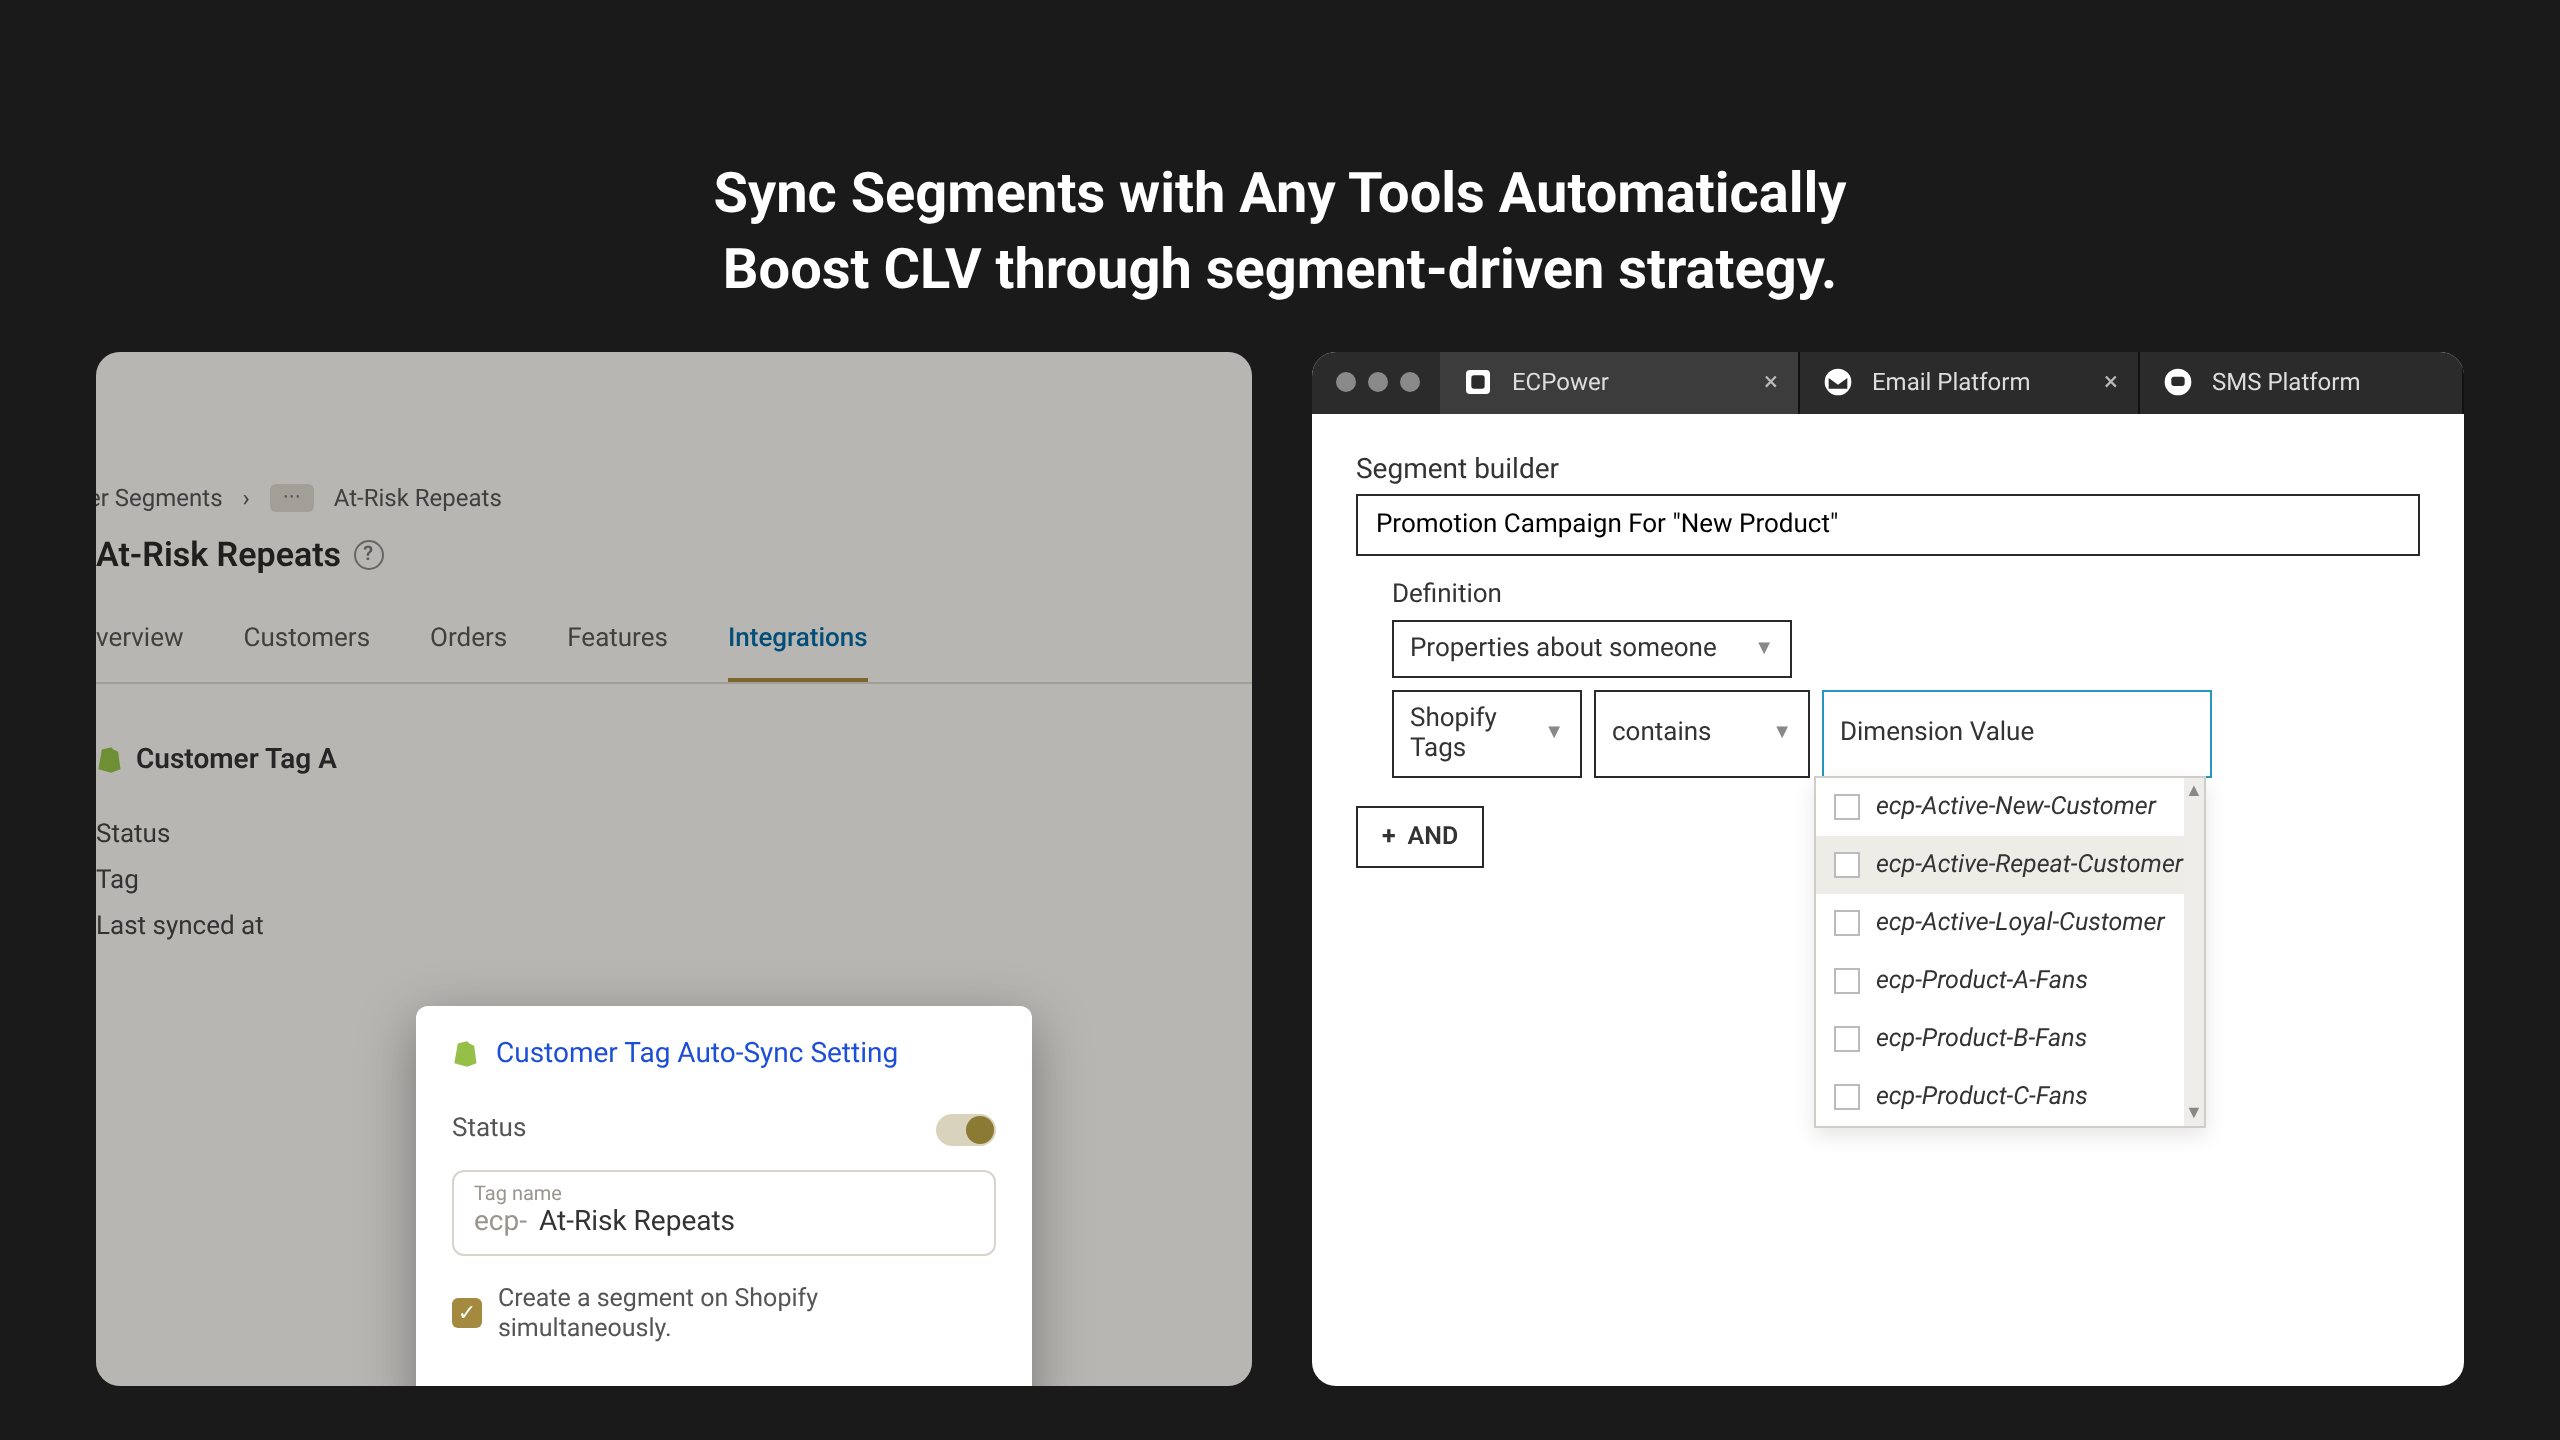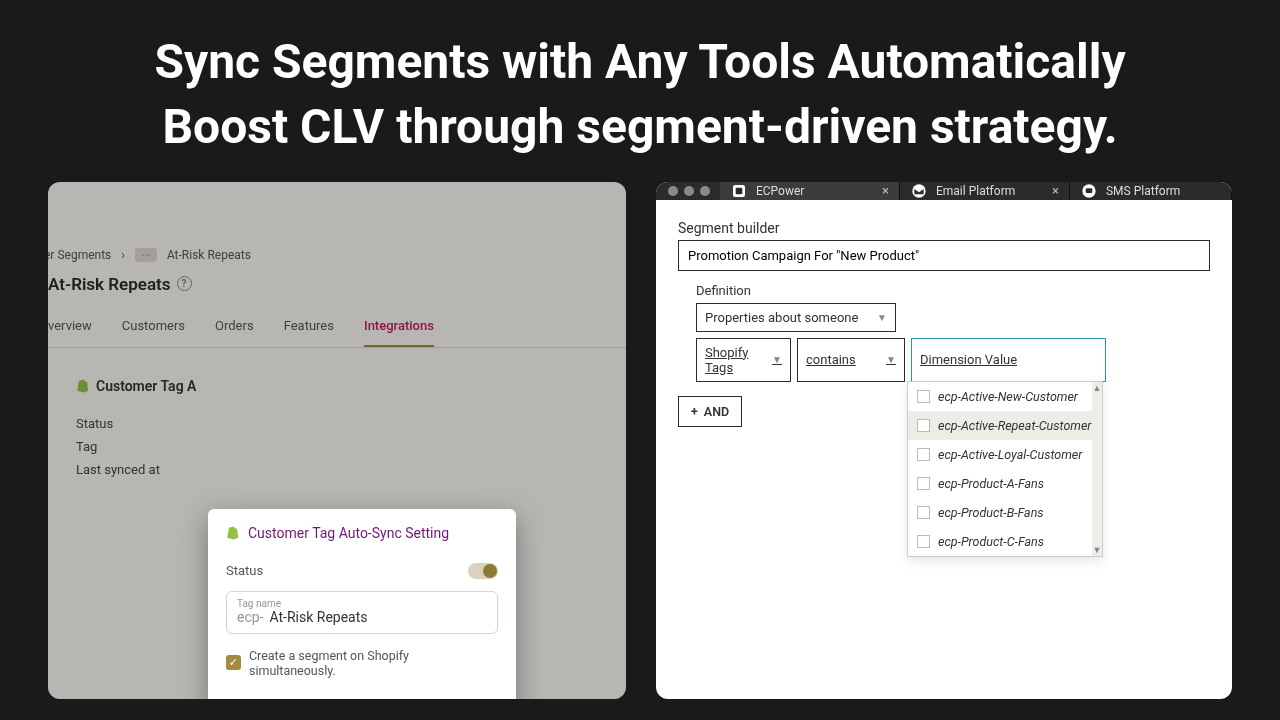--- a/index.html
+++ b/index.html
@@ -1,73 +1,73 @@
 <!DOCTYPE html>
 <html><head>
 <meta charset="utf-8">
 <style>
   * { box-sizing: border-box; margin: 0; padding: 0; font-family: -apple-system, BlinkMacSystemFont, "Segoe UI", Roboto, Arial, sans-serif; }
   body { background: #1a1a1a; width: 1280px; height: 720px; overflow: hidden; }
   .hero { text-align: center; color: #fff; padding: 30px 0 22px; }
-  .hero h1 { font-size: 48px; font-weight: 700; line-height: 1.35; }
+  .hero h1 { font-size: 28px; font-weight: 700; line-height: 1.35; margin-top: 48px; }
 
   .panels { display: flex; gap: 30px; padding: 0 48px; }
 
   
   .left { position: relative; width: 584px; height: 517px; background: #f5f3ef; border-radius: 12px; overflow: hidden; }
   .left-dim { position: absolute; inset: 0; background: rgba(0,0,0,0.25); }
   .left-inner { position: absolute; inset: 0; padding: 0 0 0 0; }
   .breadcrumb { display: flex; align-items: center; gap: 10px; padding: 66px 0 0 0; font-size: 12px; color: #555; }
   .breadcrumb .crumb1 { margin-left: -4px; }
   .bc-icon { width: 22px; height: 14px; background: #d8d4cd; border-radius: 3px; display:flex; align-items:center; justify-content:center; font-size:9px; color:#666;}
   .page-title { display: flex; align-items: center; gap: 6px; font-size: 17px; font-weight: 600; color: #2a2a28; padding: 12px 0 0 0; }
   .qmark { width:15px; height:15px; border:1px solid #888; border-radius:50%; font-size:10px; color:#777; display:flex; align-items:center; justify-content:center;}
   .tabs { display: flex; gap: 30px; padding: 24px 0 0 0; font-size: 13px; color: #5a564e; border-bottom:1px solid #d8d4cd;}
   .tab { padding: 0 0 12px 0; }
-  .tab.active { color: #be185d; border-bottom: 2px solid #a48a3e; font-weight:500;}
-  .section { padding: 30px 0 0 28px; }
+  .tab.active { color: #0369a1; border-bottom: 2px solid #a48a3e; font-weight:500;}
+  .section { padding: 30px 0 0 0; }
   .section-title { font-size: 14px; font-weight: 600; color: #333; display:flex; align-items:center; gap:6px;}
   .shop-icon { width:14px; height:14px; }
   .kv { font-size: 13px; color: #444; padding: 18px 0 0 0; }
   .kv div { padding: 4px 0; }
 
   
   .modal { position: absolute; left: 160px; top: 327px; transform: translateY(0); width: 308px; background: #fff; border-radius: 6px; box-shadow: 0 8px 28px rgba(0,0,0,.35); padding: 16px 18px 14px; z-index: 3; }
-  .modal-head { display:flex; align-items:center; gap:8px; font-size:14px; color:#701a75; }
+  .modal-head { display:flex; align-items:center; gap:8px; font-size:14px; color:#1d4ed8; }
   .status-row { display:flex; justify-content:space-between; align-items:center; padding: 22px 0 6px; font-size:13px; color:#555;}
   .toggle { width:30px; height:16px; background:#d9d2bd; border-radius:10px; position:relative;}
   .toggle::after{content:""; position:absolute; right:1px; top:1px; width:14px; height:14px; background:#8a7a33; border-radius:50%;}
   .field { border:1px solid #d8d4cd; border-radius:6px; padding:6px 10px 8px; margin-top:6px;}
   .field-label { font-size:10px; color:#9a968d;}
   .field-row { display:flex; align-items:baseline; gap:6px; font-size:14px; color:#333;}
   .prefix { color:#9a968d; }
   .check-row { display:flex; align-items:center; gap:8px; font-size:12.5px; color:#555; padding:14px 0 4px;}
   .checkbox { width:15px; height:15px; border-radius:3px; background:#a48a3e; color:#fff; display:flex; align-items:center; justify-content:center; font-size:11px;}
   .modal-actions{ display:flex; justify-content:flex-end; gap:10px; padding-top:18px;}
 
   
   .right { width: 582px; height: 517px; background: #fff; border-radius: 12px; overflow: hidden; position:relative;}
-  .win-tabs { display:flex; align-items:center; background:#2b2b2b; height:18px; }
+  .win-tabs { display:flex; align-items:center; background:#2b2b2b; height:31px; }
   .dots { display:flex; gap:6px; padding: 0 10px 0 12px;}
   .dot{width:10px;height:10px;border-radius:50%;background:#8a8a8a;}
   .wtab { display:flex; align-items:center; gap:8px; padding:0 10px; height:100%; font-size:12px; color:#ddd; border-right:1px solid #111;}
   .wtab.active{ background:#3c3c3c; }
   .wtab .x{ font-size:13px; color:#bbb; margin-left:auto;}
   .wtab.ec{width:180px;} .wtab.em{width:170px;} .wtab.sm{flex:1;}
   .wtab .ic{ width:18px;height:18px; display:flex; align-items:center; justify-content:center;}
 
   .builder { padding: 20px 22px; font-size:13px; color:#333; position:relative;}
   .b-title { font-size: 14px; color:#333; }
   .b-label { padding-top: 12px; font-size:13px;}
   .req { color:#d33;}
   .b-input { width: 100%; border:1px solid #2a2a2a; padding:7px 9px; font-size:13px; margin-top:4px;}
   .b-section { padding-left:18px;}
   .b-select { display:inline-flex; align-items:center; justify-content:space-between; border:1px solid #2a2a2a; padding:6px 8px; font-size:13px; background:#fff;}
   .sel-row1 { margin-top:5px;}
-  .sel-row2 { display:flex; gap:6px; margin-top:6px;text-decoration:underline;}
+  .sel-row2 { display:flex; gap:6px; margin-top:6px;}
   .sel-prop { width:200px;}
   .sel-tags { width:95px;}
   .sel-contains { width:108px;}
   .sel-dim { width:195px; border:1.5px solid #2596be; color:#333; background:#fff;}
   .caret { font-size:10px; color:#888;}
   .and-btn { display:inline-flex; align-items:center; gap:6px; border:1px solid #2a2a2a; padding:7px 12px; font-size:12.5px; font-weight:600; margin-top:14px; margin-left:0;}
   .and-btn .plus{font-weight:700;}
 
   .dropdown { position:absolute; left:251px; top: 181px; width:196px; background:#fff; border:1px solid #cfcdc8; box-shadow:0 4px 10px rgba(0,0,0,.1);}
   .dd-scroll { position:absolute; right:0; top:0; bottom:0; width:10px; background:#efede9; display:flex; flex-direction:column; justify-content:space-between; align-items:center;}

